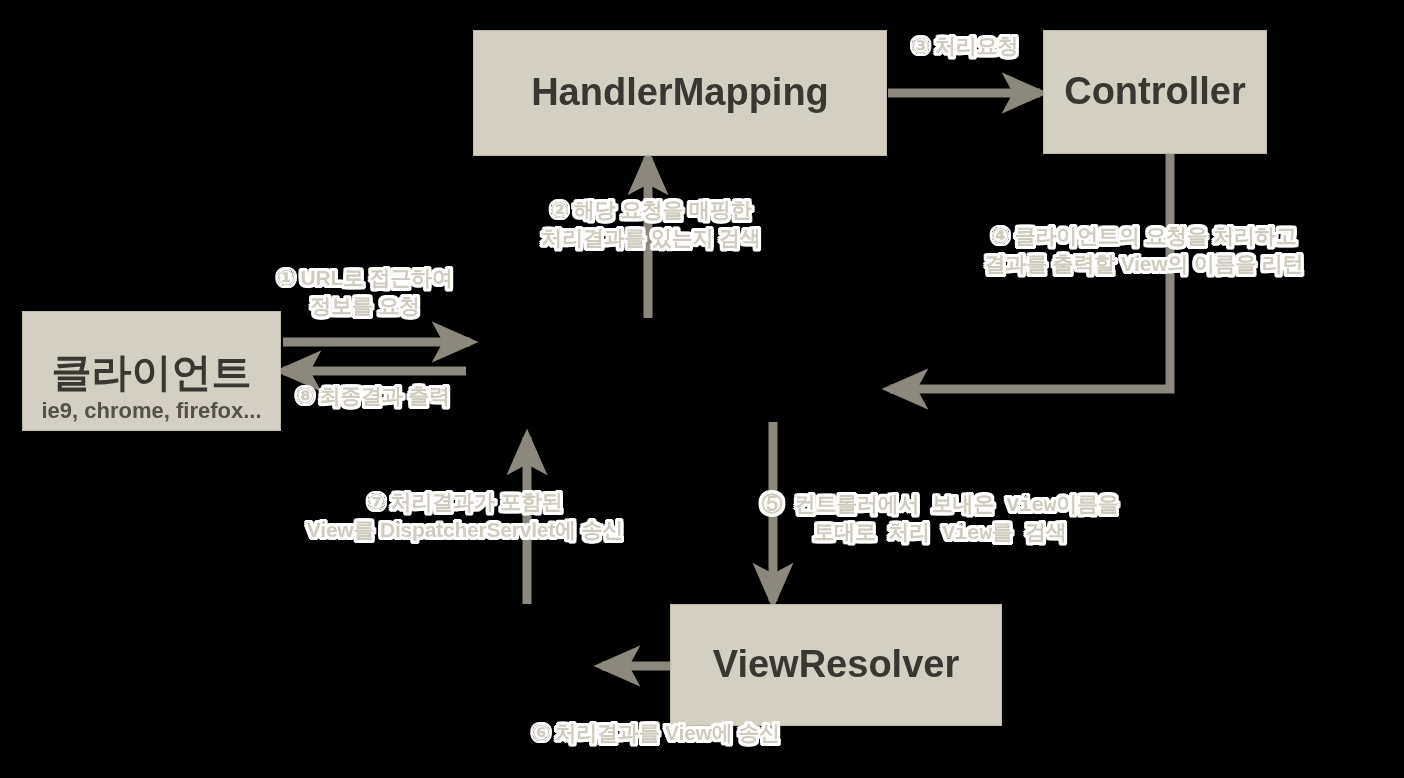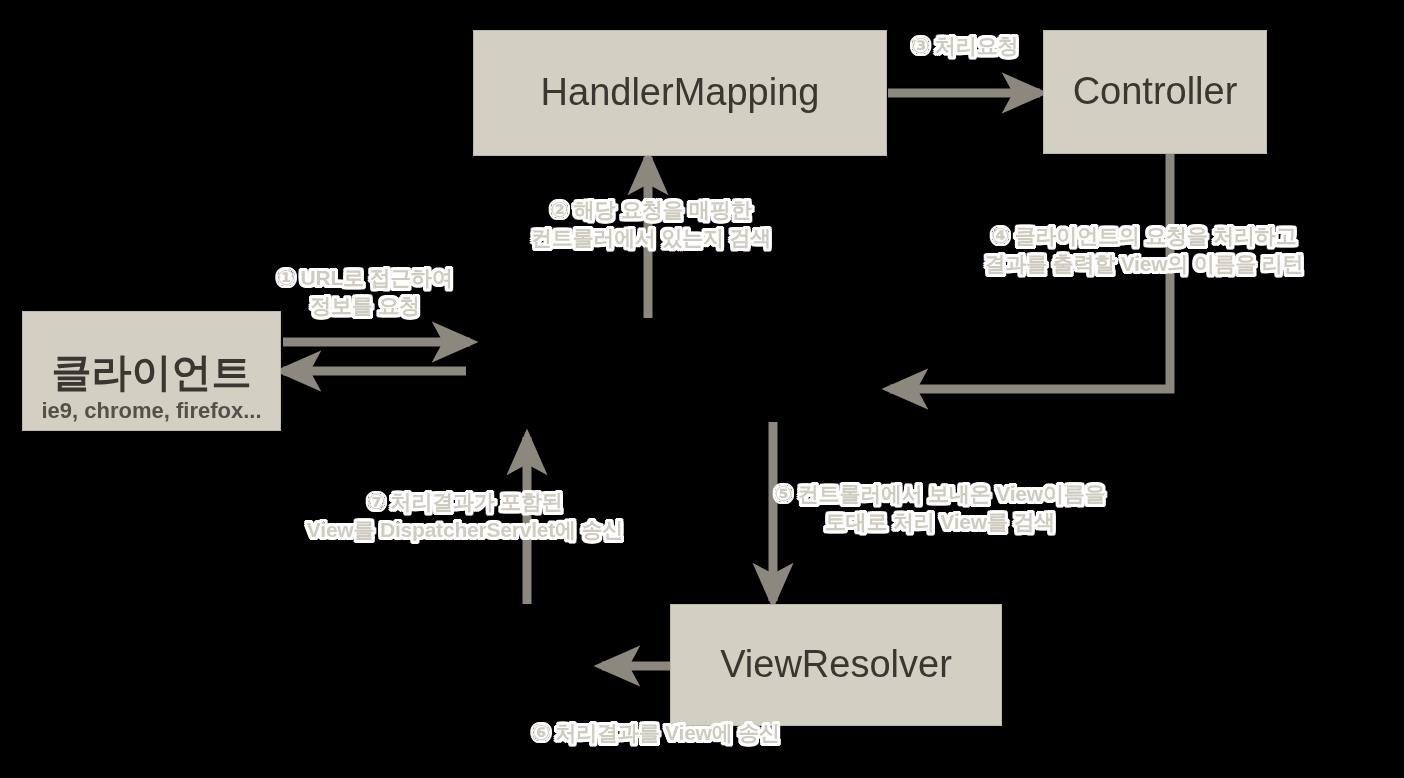--- a/index.html
+++ b/index.html
@@ -34,21 +34,21 @@
     border: 1px solid #bdb8a8;
     display: flex;
     flex-direction: column;
     align-items: center;
     justify-content: center;
     color: #3b3833;
     z-index: 2;
   }
   .node .title {
     font-size: 38px;
-    font-weight: 400;
+    font-weight: 700;
     letter-spacing: 0px;
     line-height: 1.1;
     color: #3a3733;
     white-space: nowrap;
   }
   .node .subtitle {
     font-size: 22px;
     font-weight: 700;
     color: #55514a;
     margin-top: 4px;
@@ -126,29 +126,30 @@
 
 
   <div class="node" style="left:670px; top:604px; width:332px; height:122px;">
     <span class="title">ViewResolver</span>
   </div>
 
   <div class="label" style="left:240px; top:264px; width:250px;">① URL로 접근하여
 정보를 요청</div>
 
   <div class="label" style="left:496px; top:196px; width:310px;">② 해당 요청을 매핑한
-컨트롤러에서 있는지 검색</div>
+처리결과를 있는지 검색</div>
 
   <div class="label" style="left:880px; top:32px; width:170px;">③ 처리요청</div>
 
   <div class="label" style="left:916px; top:222px; width:456px;">④ 클라이언트의 요청을 처리하고
 결과를 출력할 View의 이름을 리턴</div>
 
-  <div class="label" style="left:700px; top:480px; width:480px;">⑤ 컨트롤러에서 보내온 View이름을
+  <div class="label" style="left:700px; top:492px; width:480px;font-family:Liberation Mono, monospace;">⑤ 컨트롤러에서 보내온 View이름을
 토대로 처리 View를 검색</div>
 
   <div class="label" style="left:470px; top:719px; width:372px;">⑥ 처리결과를 View에 송신</div>
 
   <div class="label" style="left:250px; top:488px; width:430px;">⑦ 처리결과가 포함된
 View를 DispatcherServlet에 송신</div>
 
+  <div class="label" style="left:258px; top:382px; width:230px;">⑧ 최종결과 출력</div>
 
 </div>
 
 </body></html>

